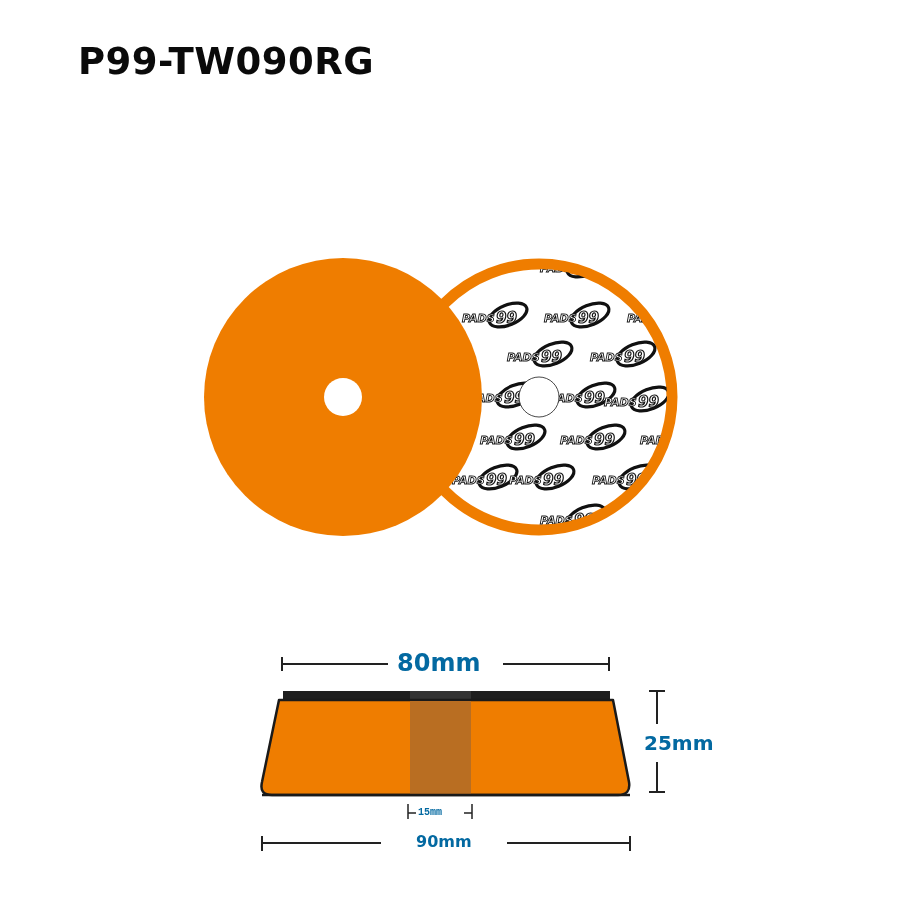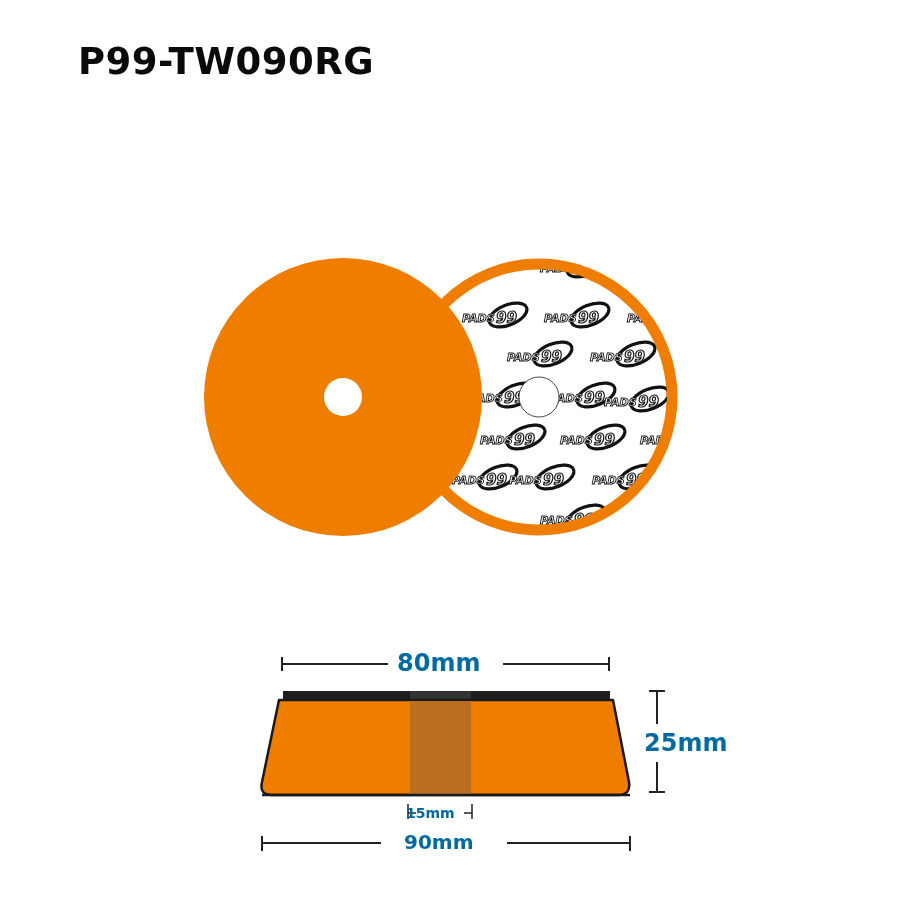--- a/index.html
+++ b/index.html
@@ -5,23 +5,23 @@
     html, body { margin: 0; padding: 0; background: #ffffff; }
     body { width: 900px; height: 900px; position: relative; overflow: hidden;
            font-family: "Liberation Sans", "DejaVu Sans", sans-serif; }
     .title { position: absolute; left: 78px; top: 40px; font-size: 37px; font-weight: 700;
              color: #0a0a0a; letter-spacing: 0.5px; line-height: 44px;
              font-family: "DejaVu Sans", "Liberation Sans", sans-serif; }
     svg.stage { position: absolute; left: 0; top: 0; }
     .dim-label { position: absolute; font-weight: 700; color: #0369a1; white-space: nowrap;
                  font-family: "DejaVu Sans", "Liberation Sans", sans-serif; }
     .dim-80 { left: 397px; top: 649px; font-size: 24px; line-height: 28px; }
-    .dim-90 { left: 404px; top: 828px; font-size: 20px; line-height: 28px; }
-    .dim-25 { left: 644px; top: 729px; font-size: 24px; line-height: 28px; }
-    .dim-15 { left: 406px; top: 806px; font-size: 14px; line-height: 14px; }
+    .dim-90 { left: 416px; top: 828px; font-size: 16px; line-height: 28px; }
+    .dim-25 { left: 644px; top: 729px; font-size: 20px; line-height: 28px; }
+    .dim-15 { left: 418px; top: 806px; font-size: 10px; line-height: 14px; font-family: Liberation Mono, monospace; }
   </style>
 </head>
 <body>
 
 <div class="title">P99-TW090RG</div>
 
 <svg class="stage" width="900" height="900" viewBox="0 0 900 900" xmlns="http://www.w3.org/2000/svg">
   <defs>
     <clipPath id="backClip">
       <circle cx="539" cy="397" r="128"></circle>

